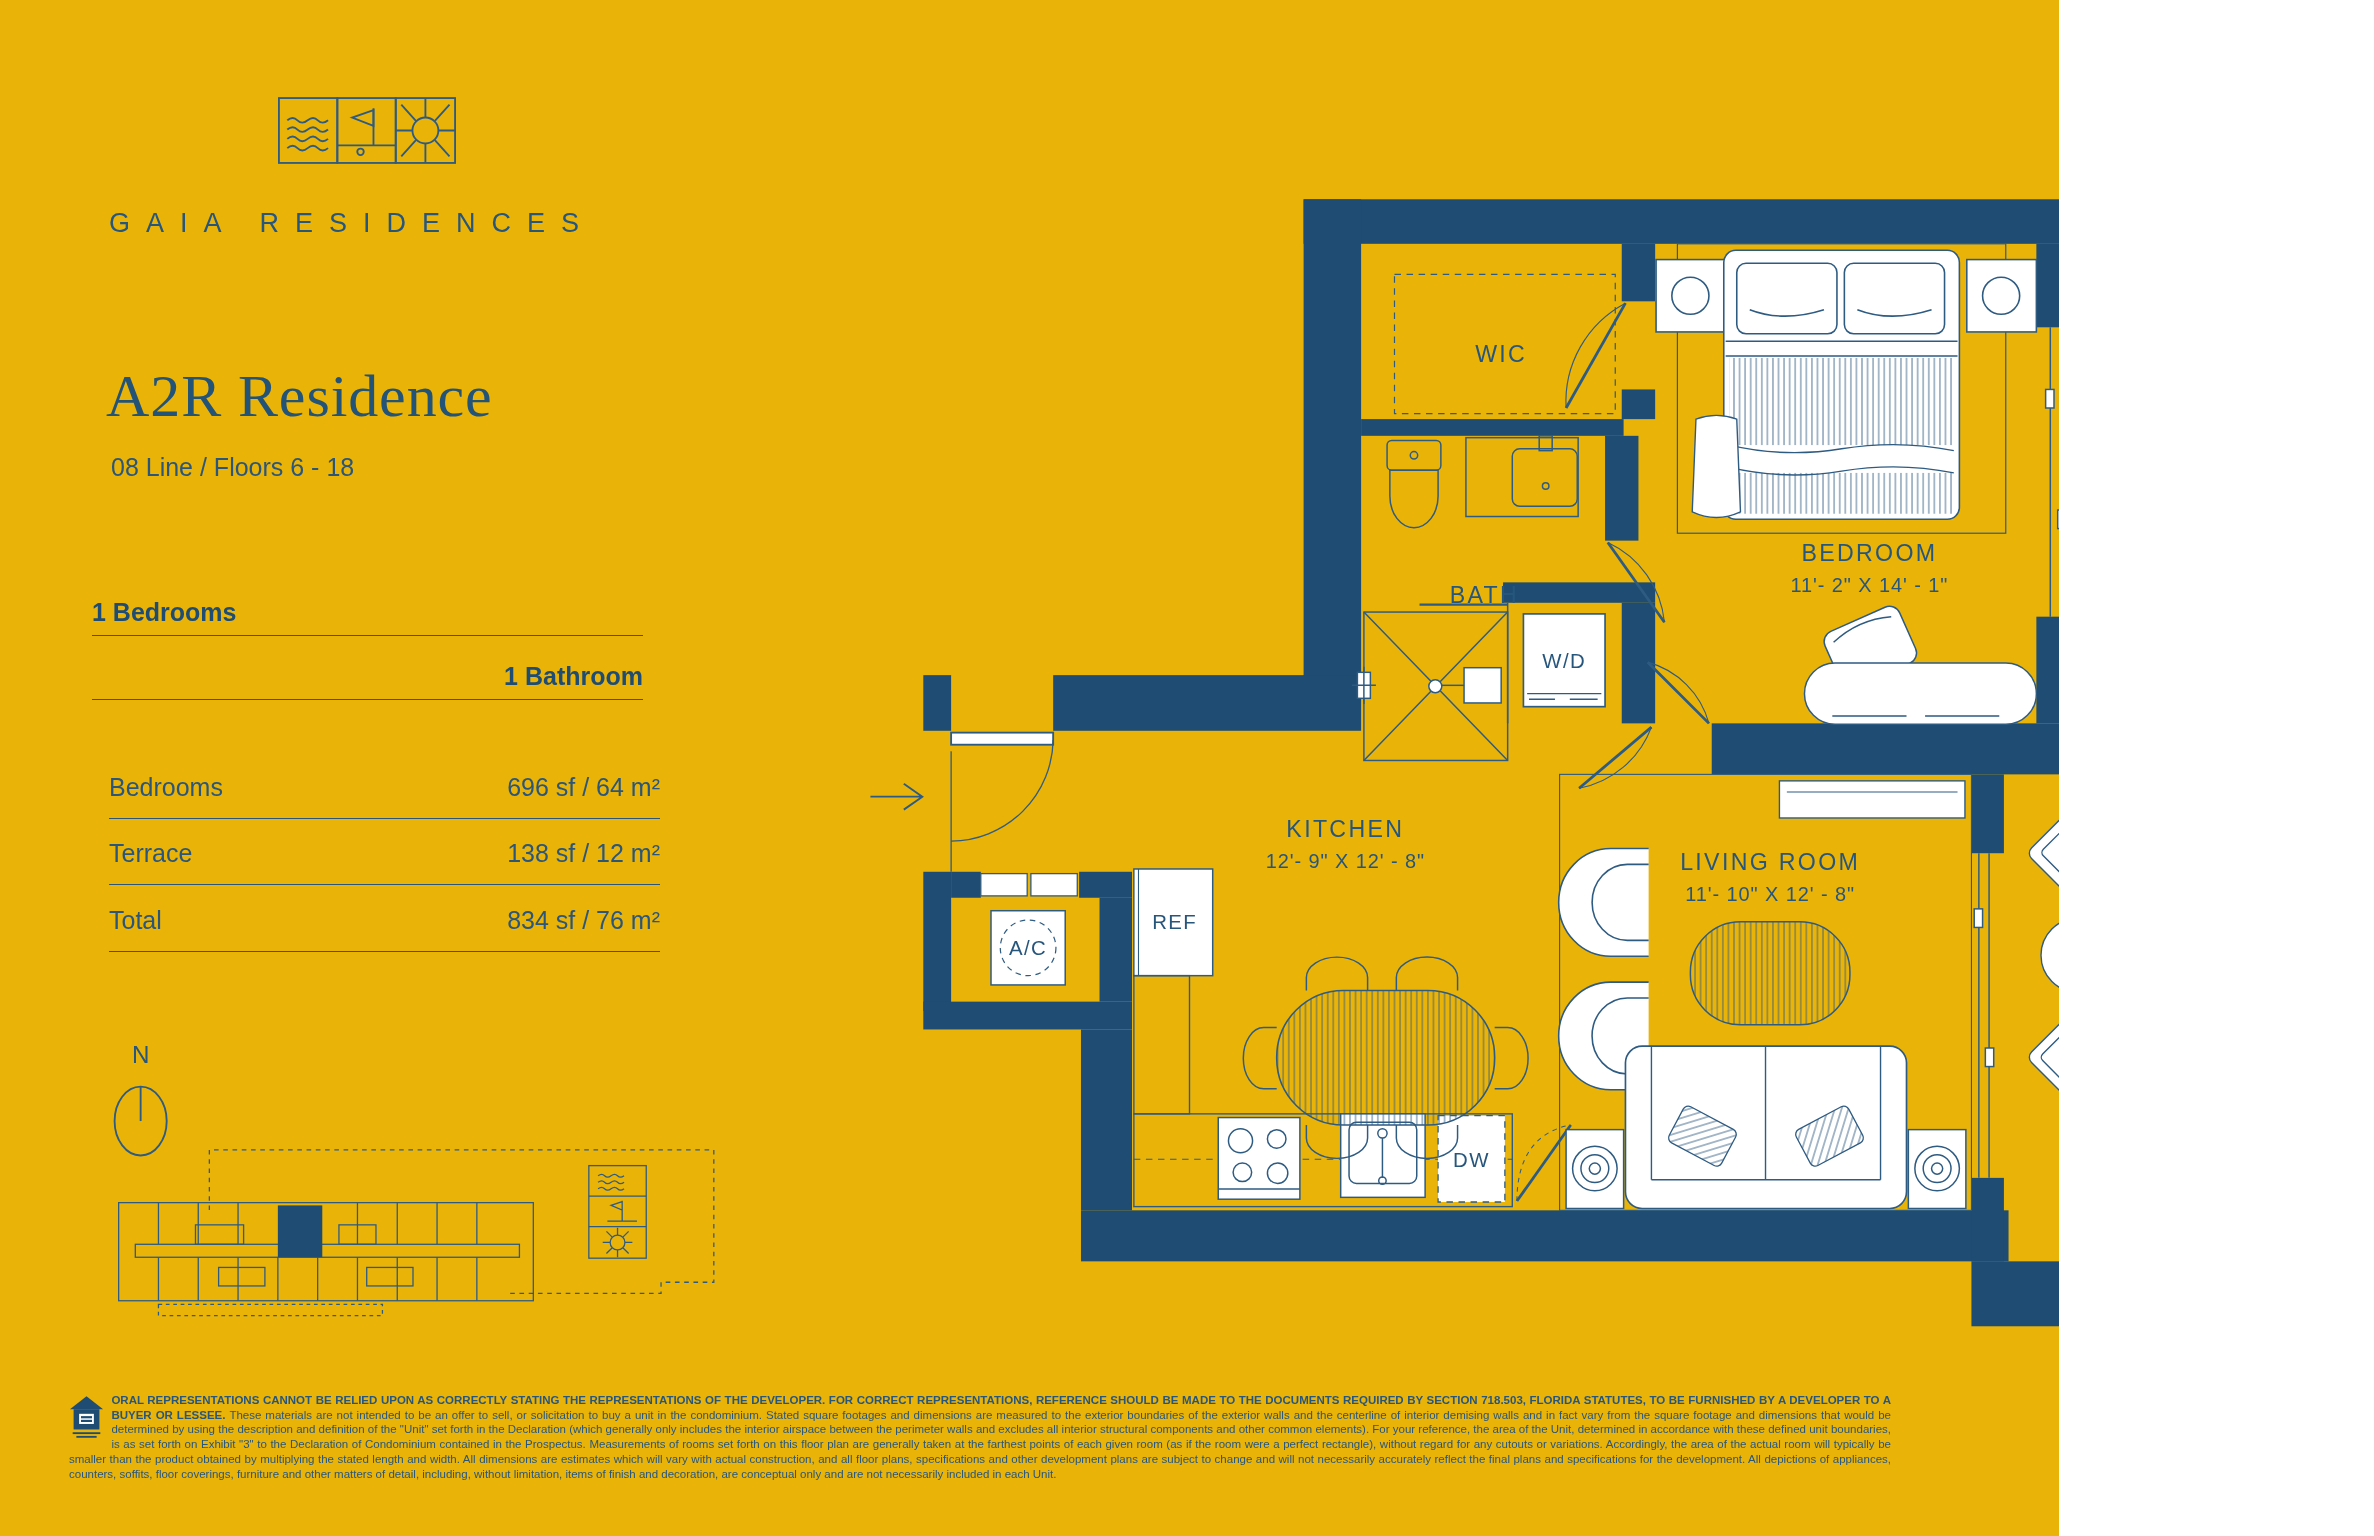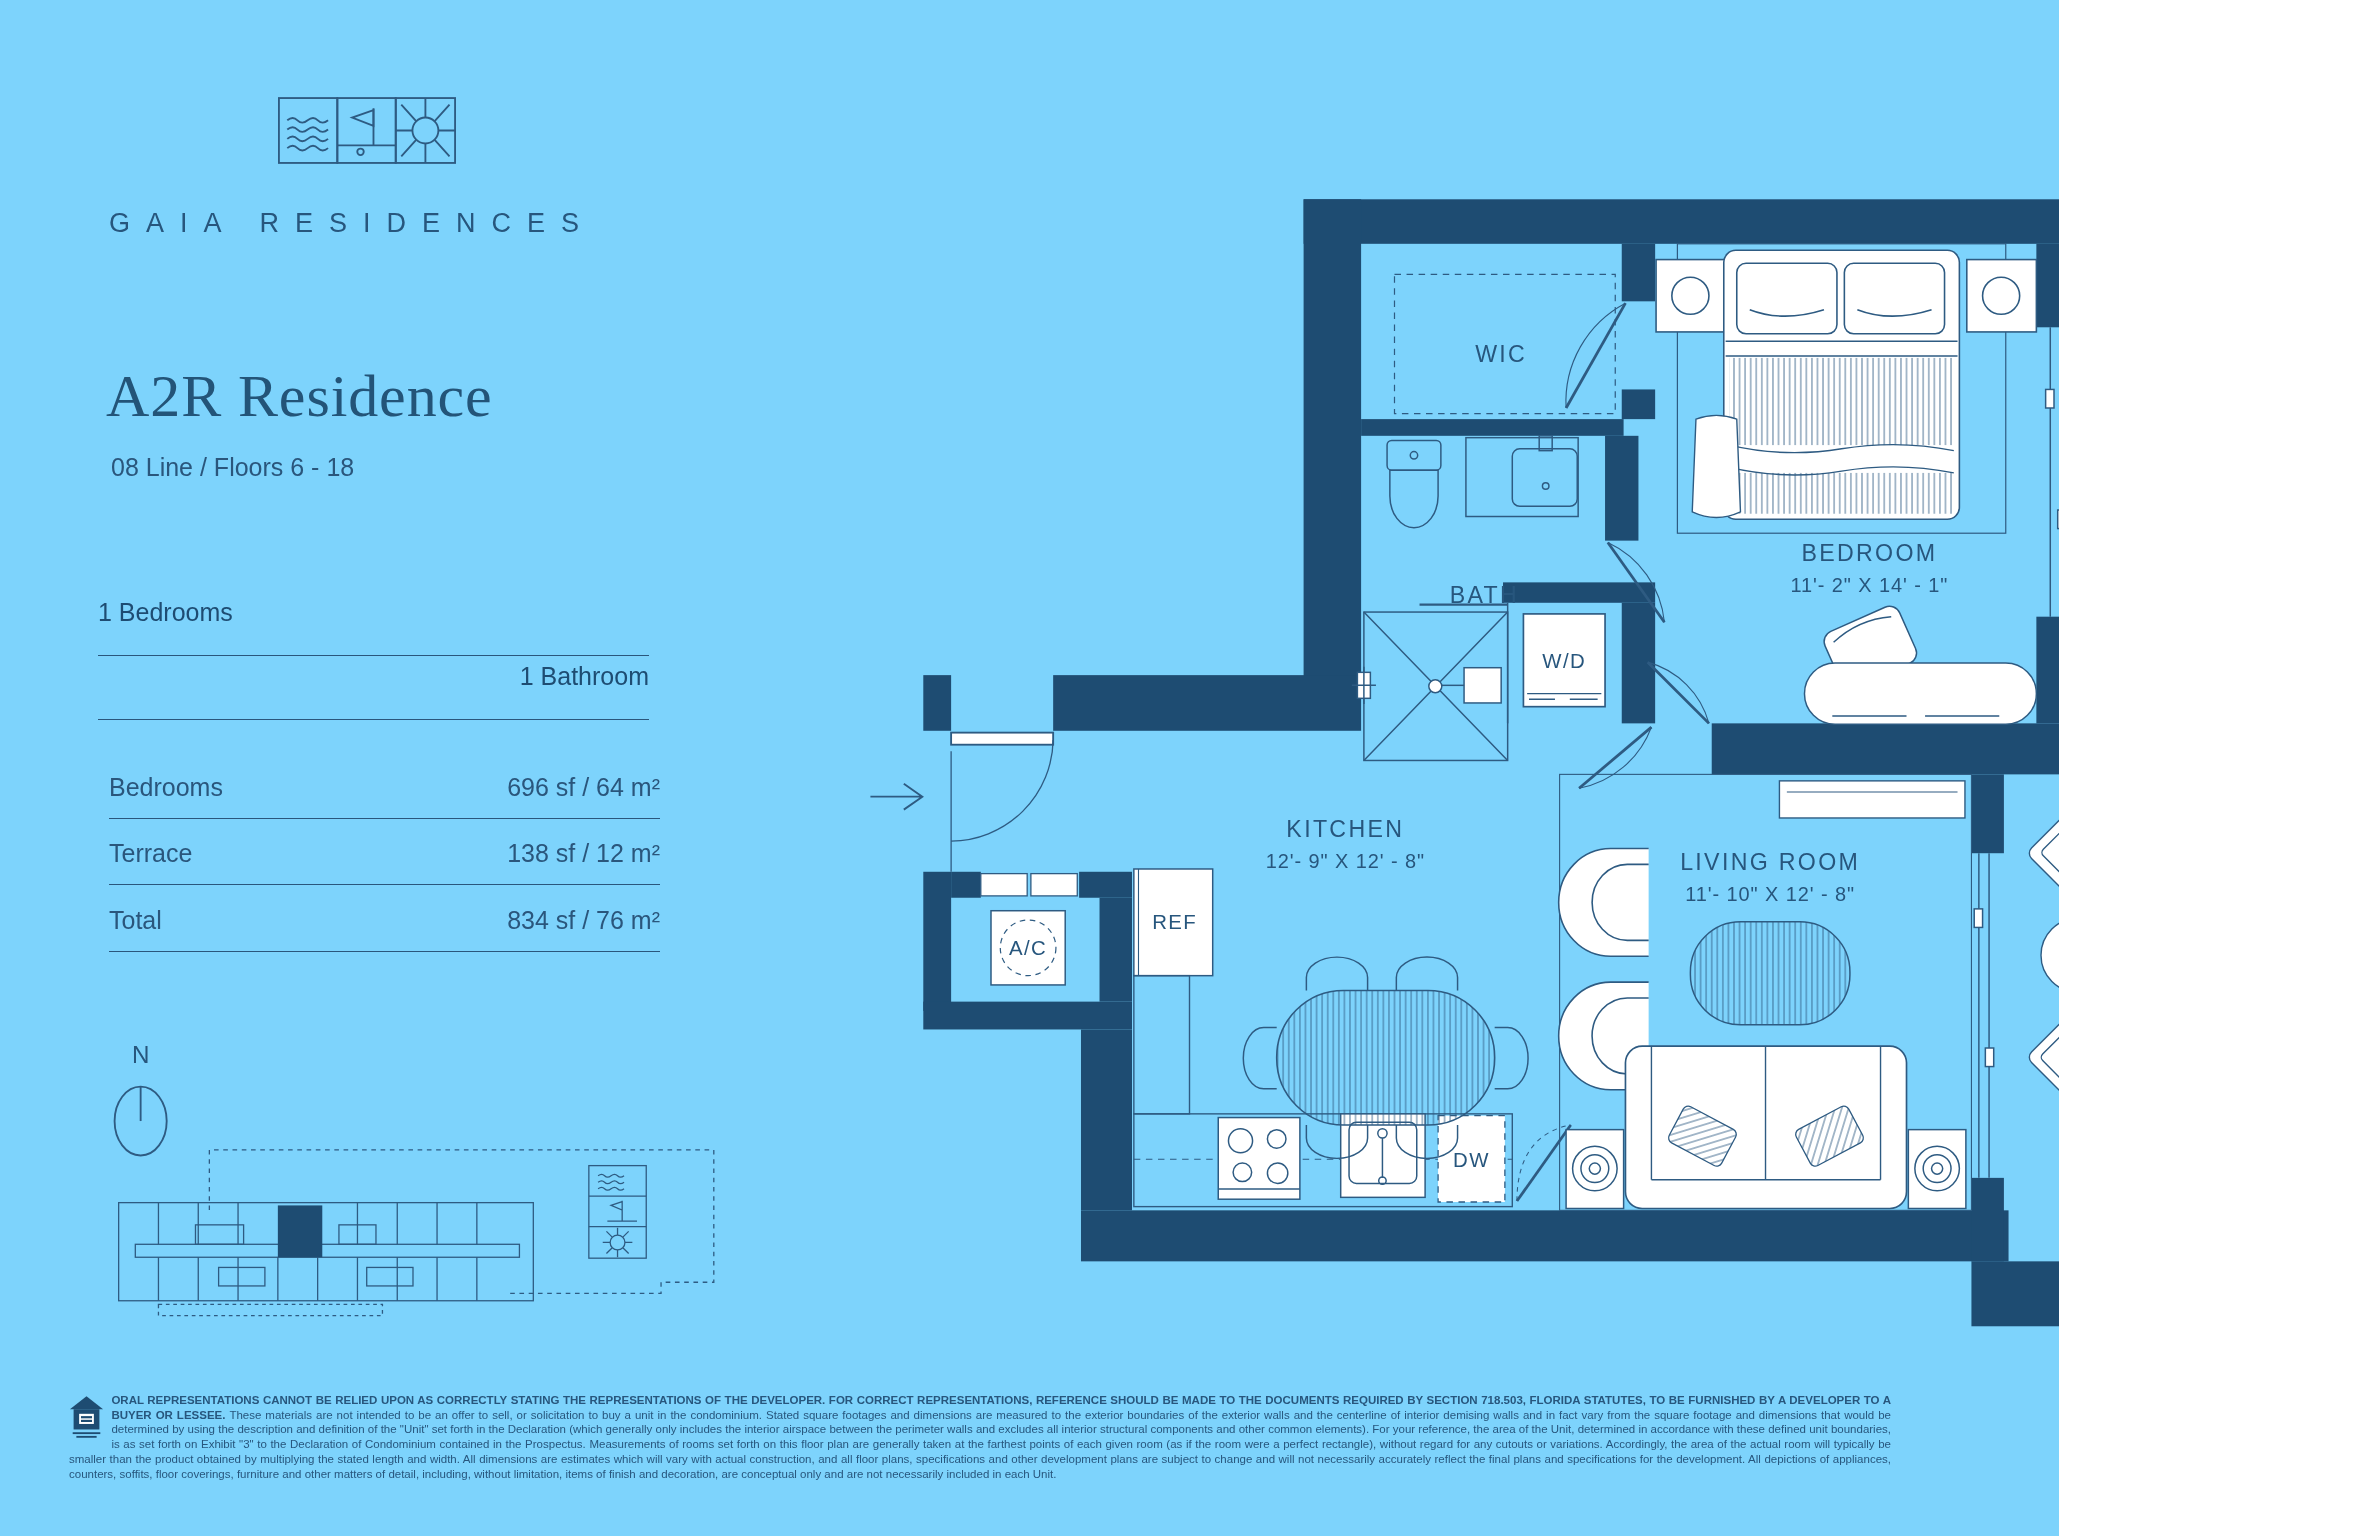--- a/index.html
+++ b/index.html
@@ -1,33 +1,33 @@
 <!DOCTYPE html>
 <html style="font-size:15px"><head>
 <meta charset="utf-8">
 <style>
   * { margin:0; padding:0; box-sizing:border-box; }
   html,body { background:#fff; }
   #page {
-    position:relative; width:2059px; height:1536px; background:#7dd3fc;
+    position:relative; width:2059px; height:1536px; background:#eab308;
     font-family:"Liberation Sans", sans-serif; color:#1e4c72; overflow:hidden;
   }
   .abs { position:absolute; }
   .brand-name {
     left:109px; top:208px; font-size:27px; font-weight:500;
     letter-spacing:16px; color:#27567d; white-space:nowrap;
   }
   .unit-title {
     left:106px; top:362px; font-family:"Liberation Serif", serif;
     font-size:60px; font-weight:400; color:#235478; letter-spacing:0.9px;
   }
   .unit-sub { left:111px; top:453px; font-size:25px; color:#2a567c;text-align:right; }
   .spec {
-    left:98px; width:551px; font-size:25px; font-weight:normal; color:#1e4c72;
-    border-bottom:1.9px solid #2a567c; padding-bottom:28px;
+    left:92px; width:551px; font-size:25px; font-weight:bold; color:#1e4c72;
+    border-bottom:1.9px solid #2a567c; padding-bottom:8px;
   }
   .spec1 { top:598px; }
   .spec2 { top:662px;text-align:right; }
   .arow {
     left:109px; width:551px; display:flex; justify-content:space-between;
     font-size:25px; color:#2a567c; border-bottom:1.9px solid #2a567c; padding-bottom:16px;
   }
   .arow1 { top:773px; } .arow2 { top:839px; } .arow3 { top:906px; }
   .disclaimer {
     left:69px; top:1393px; width:1822px; font-size:11.5px; line-height:14.7px;

